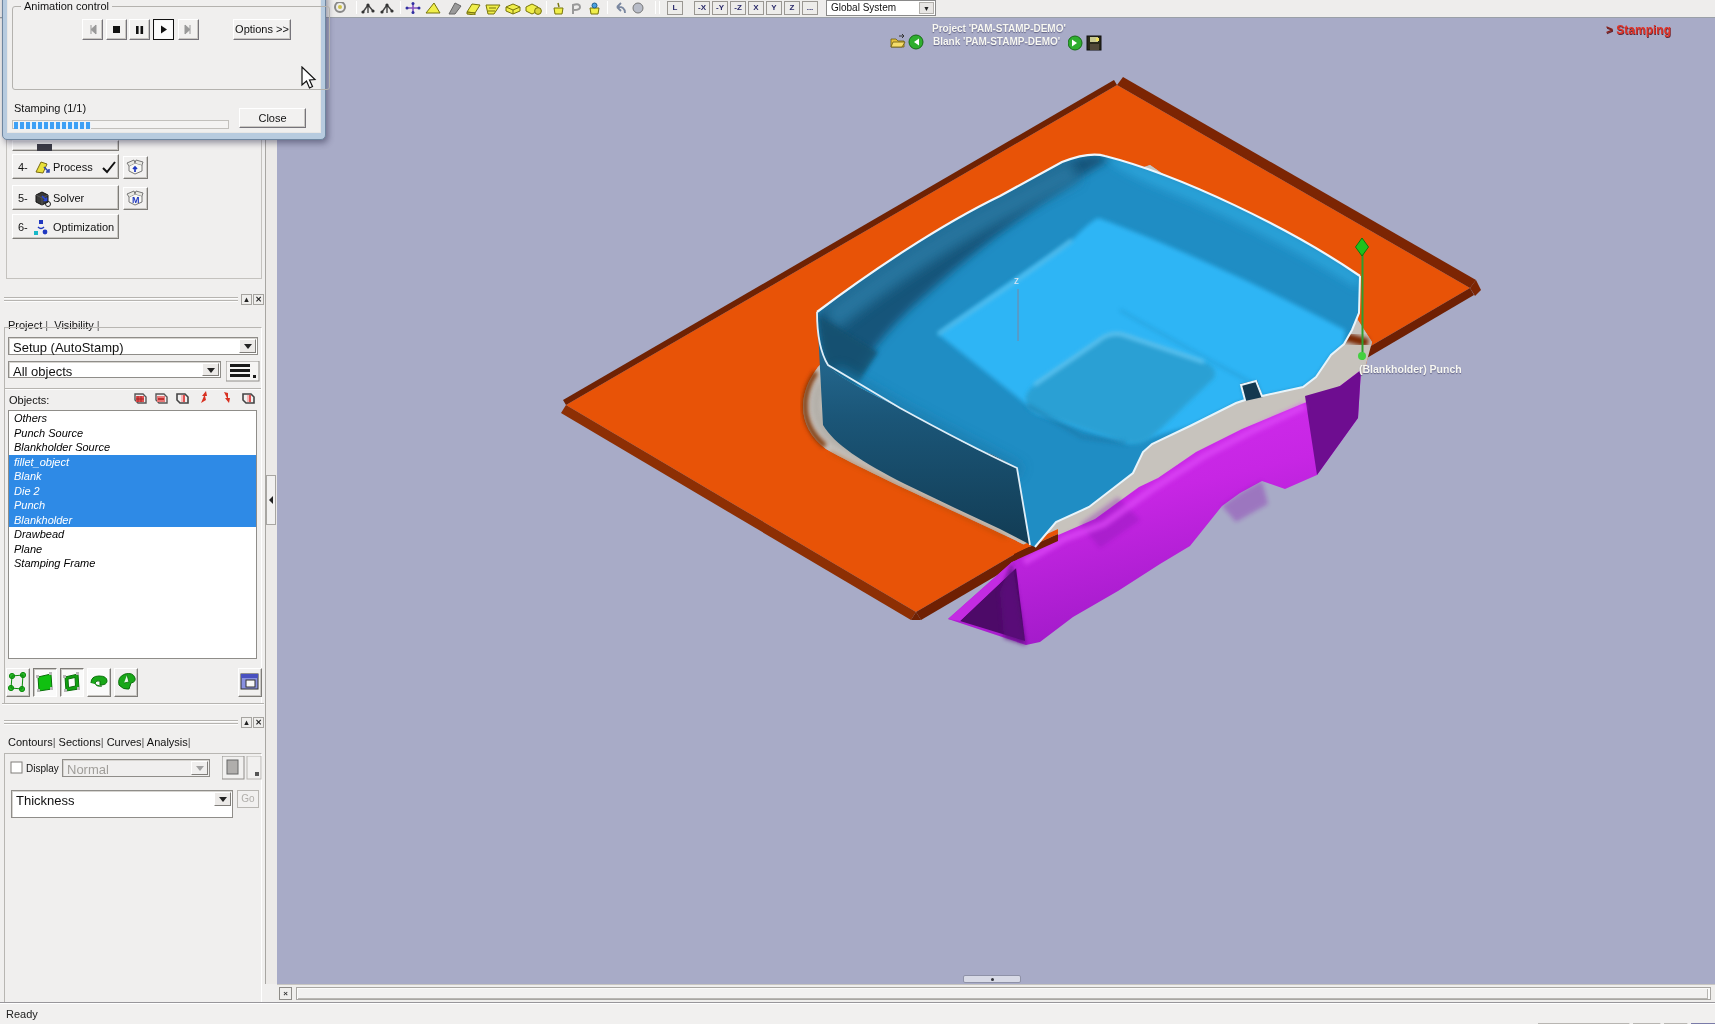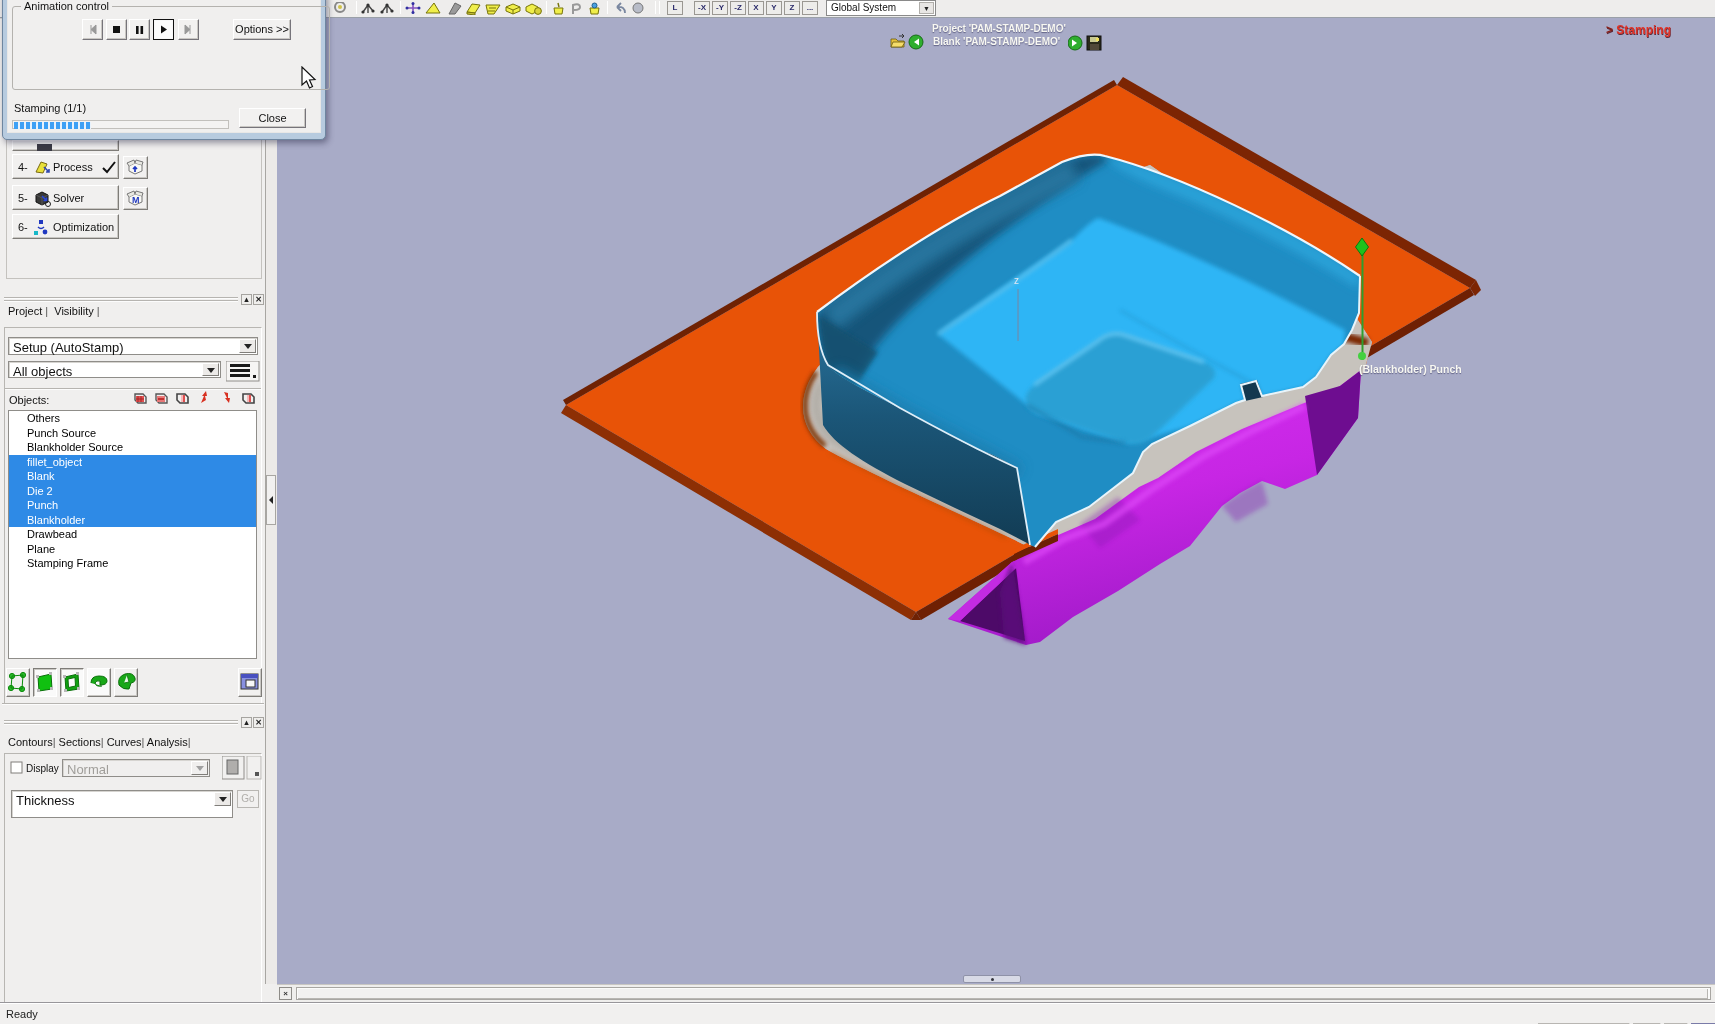--- a/index.html
+++ b/index.html
@@ -38,21 +38,21 @@
 .combo{position:absolute;background:#fff;border:1px solid #8f8d89;box-shadow:inset 1px 1px 0 #d6d4d0;}
 .combo .tx{position:absolute;left:4px;top:2px;font-size:13px;color:#111;white-space:nowrap;}
 .combo .da{position:absolute;right:1px;top:1px;width:17px;background:#eceae8;border:1px solid #fff;
  border-right-color:#807e7a;border-bottom-color:#807e7a;}
 .da svg{display:block;margin:auto;}
 .groove{position:absolute;height:2px;border-top:1px solid #b6b4b0;border-bottom:1px solid #fcfcfc;}
 .mini{position:absolute;width:11px;height:11px;background:#efeeec;border:1px solid #a6a4a0;
  font-size:8px;line-height:9px;text-align:center;color:#222;font-weight:bold;}
 #objlist{position:absolute;left:8px;top:391px;width:249px;height:249px;background:#fff;
  border:1px solid #8f8d89;font-size:11px;color:#000;}
-#objlist div{height:14.5px;line-height:14.5px;padding-left:18px;white-space:nowrap;}
+#objlist div{height:14.5px;line-height:14.5px;padding-left:5px;white-space:nowrap;font-style:italic;}
 #objlist div.sel{background:#2e8ae6;color:#fff;}
 .gbtn{position:absolute;width:24px;height:29px;background:#f1f0ef;border:1px solid #fff;
  border-right-color:#7e7c78;border-bottom-color:#7e7c78;box-shadow:inset -1px -1px 0 #c9c7c3;}
 .gbtn.pressed{background:#fafafa;border:1px solid #7e7c78;border-right-color:#fff;border-bottom-color:#fff;
  box-shadow:inset 1px 1px 0 #c9c7c3;}
 
 #dlg{position:absolute;left:2px;top:-8px;width:324px;height:148px;background:#b7cbdf;
  border:1px solid #6e86a0;border-radius:0 0 5px 5px;box-shadow:2px 3px 6px rgba(30,30,60,.45);}
 #dlgc{position:absolute;left:4px;top:4px;right:4px;bottom:6px;background:#f0efee;border:1px solid #e8e7e6;}
 #grp{position:absolute;left:4px;top:8px;width:318px;height:84px;border:1px solid #b4b2ae;border-radius:3px;}
@@ -356,21 +356,21 @@
      <circle cx="14" cy="14" r="2.4" fill="#2038c0"></circle>
      <path d="M7,9 Q10,12 13,9" stroke="#2038c0" stroke-width="1.4" fill="none"></path>
    </svg>
  </div>
 
  <div class="groove" style="left:4px;top:278px;width:234px;"></div>
  <div class="groove" style="left:4px;top:281px;width:234px;"></div>
  <div class="mini" style="left:241px;top:275px;">▴</div>
  <div class="mini" style="left:253px;top:275px;">✕</div>
 
- <div class="tabrow" style="top:286px;">Project <span style="color:#555">|</span>&nbsp; Visibility <span style="color:#555">|</span></div>
+ <div class="tabrow" style="top:300px;">Project <span style="color:#555">|</span>&nbsp; Visibility <span style="color:#555">|</span></div>
  <div style="position:absolute;left:4px;top:308px;width:258px;height:378px;border:1px solid #b8b6b2;border-right-color:#fff;border-bottom-color:#fff;"></div>
 
  <div class="combo" style="left:8px;top:318px;width:250px;height:18px;">
         <span class="tx">Setup (AutoStamp)</span>
   <div class="da" style="height:14px;">
           <svg width="8" height="5" style="margin-top:4px;">
             <path d="M0,0 L8,0 L4,5 Z" fill="#222"></path>
           </svg>
         </div>
  </div>

